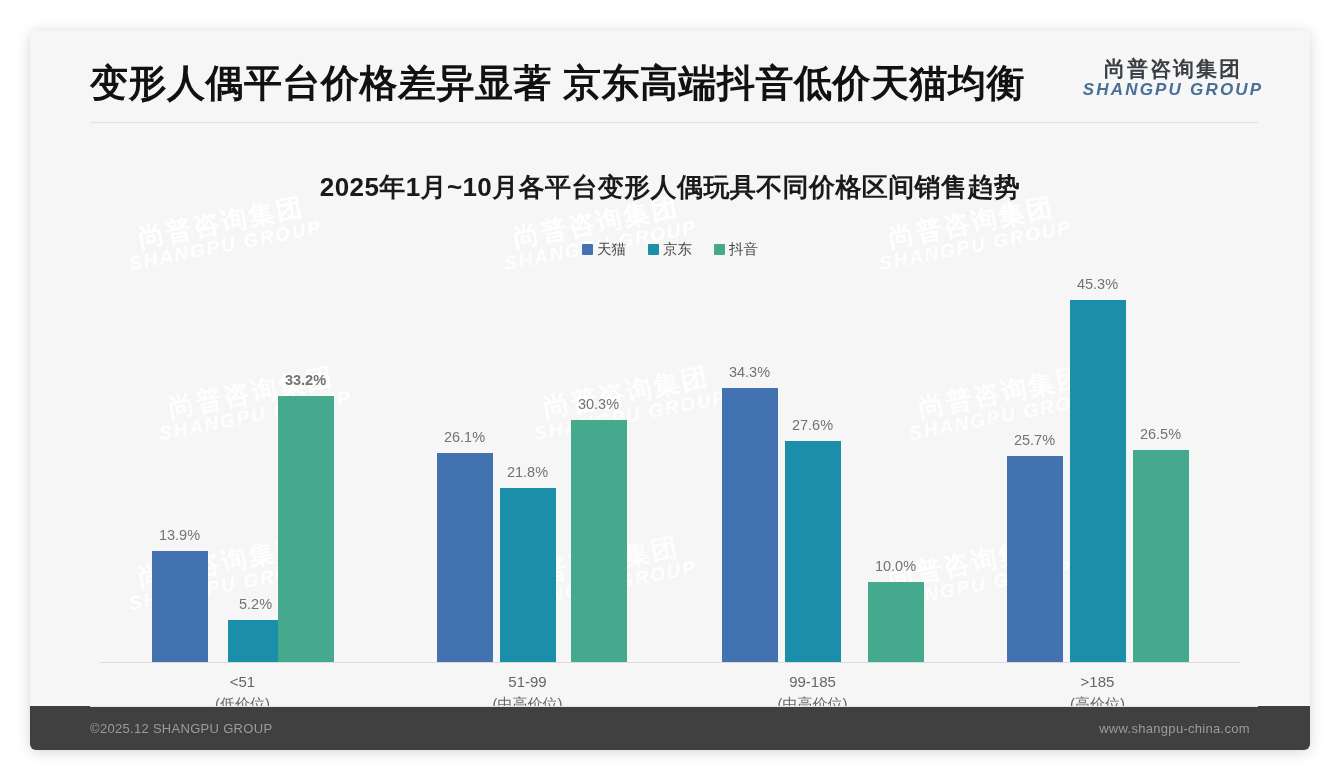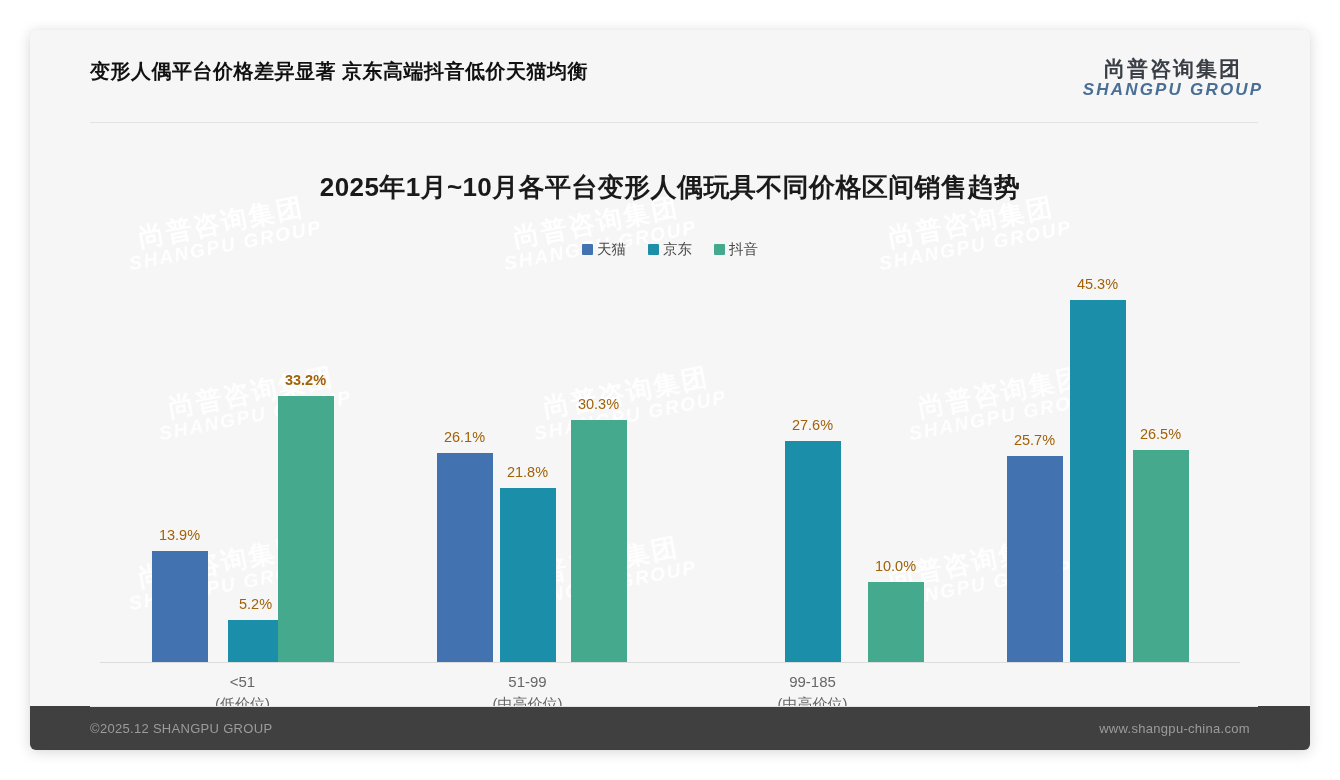--- a/index.html
+++ b/index.html
@@ -29,21 +29,21 @@
     position: absolute;
     left: 0; top: 0;
     width: 1280px;
     height: 92px;
     background: #f6f6f6;
   }
   .header-title {
     position: absolute;
     left: 60px;
     top: 28px;
-    font-size: 20px;
+    font-size: 38px;
     font-weight: bold;
     color: #111111;
     letter-spacing: 0.5px;
     white-space: nowrap;
   }
   .logo-block {
     position: absolute;
     right: 42px;
     top: 28px;
     text-align: center;
@@ -182,21 +182,21 @@
     bottom: 0;
     width: 56px;
     border-radius: 0;
   }
   .bar-value {
     position: absolute;
     width: 90px;
     left: -17px;
     text-align: center;
     font-size: 14.5px;
-    color: #a16207;
+    color: #737373;
     white-space: nowrap;
   }
 
   .xlabels {
     position: absolute;
     left: 70px;
     top: 548px;
     width: 1140px;
     height: 60px;
   }
@@ -340,20 +340,24 @@
           <div class="bar-wrap" style="left: 63px; height: 400px;">
             <div class="bar" title="京东 21.8%" style="height: 174.4px; background: rgb(27, 143, 169);"></div>
             <div class="bar-value" style="bottom: 182.4px;">21.8%</div>
           </div>
           <div class="bar-wrap" style="left: 126px; height: 400px; margin-left: 8px;">
             <div class="bar" title="抖音 30.3%" style="height: 242.4px; background: rgb(69, 169, 142);"></div>
             <div class="bar-value" style="bottom: 250.4px;">30.3%</div>
           </div>
         </div>
         <div class="group" style="left: 621.5px; width: 182px;">
+          <div class="bar-wrap" style="left: 0px; height: 400px;">
+            <div class="bar" title="天猫 34.3%" style="height: 274.4px; background: rgb(66, 115, 176);"></div>
+            <div class="bar-value" style="bottom: 282.4px;">34.3%</div>
+          </div>
           <div class="bar-wrap" style="left: 63px; height: 400px;">
             <div class="bar" title="京东 27.6%" style="height: 220.8px; background: rgb(27, 143, 169);"></div>
             <div class="bar-value" style="bottom: 228.8px;">27.6%</div>
           </div>
           <div class="bar-wrap" style="left: 126px; height: 400px; margin-left: 20px;">
             <div class="bar" title="抖音 10.0%" style="height: 80px; background: rgb(69, 169, 142);"></div>
             <div class="bar-value" style="bottom: 88px;">10.0%</div>
           </div>
         </div>
         <div class="group" style="left: 906.5px; width: 182px;">
@@ -369,20 +373,21 @@
             <div class="bar" title="抖音 26.5%" style="height: 212px; background: rgb(69, 169, 142);"></div>
             <div class="bar-value" style="bottom: 220px;">26.5%</div>
           </div>
         </div>
       </div>
 
     <div class="xlabels" id="xlabels">
         <div class="xlabel" style="left: 22.5px;"><span>&lt;51</span><span class="x-sub">(低价位)</span></div>
         <div class="xlabel" style="left: 307.5px;"><span>51-99</span><span class="x-sub">(中高价位)</span></div>
         <div class="xlabel" style="left: 592.5px;"><span>99-185</span><span class="x-sub">(中高价位)</span></div>
+        <div class="xlabel" style="left: 877.5px;"><span>&gt;185</span><span class="x-sub">(高价位)</span></div>
       </div>
   </div>
 
   <div class="footer">
     <div class="footer-divider"></div>
     <div class="footer-left">©2025.12 SHANGPU GROUP</div>
     <div class="footer-right">www.shangpu-china.com</div>
   </div>
 
 </div>

